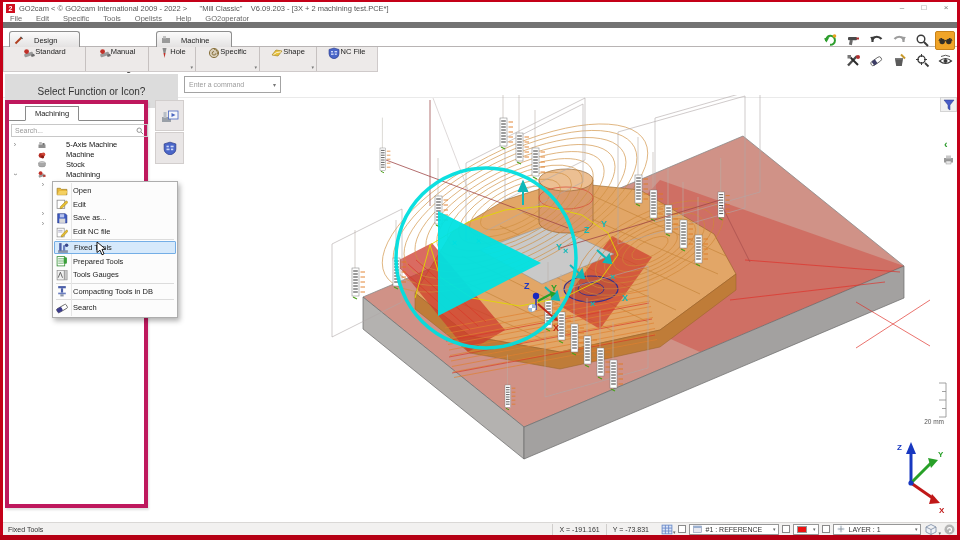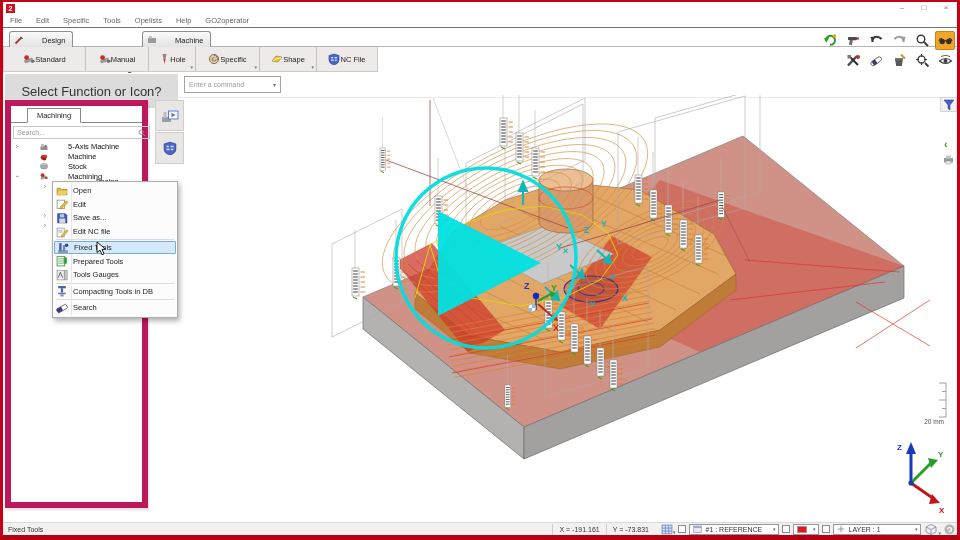--- a/index.html
+++ b/index.html
@@ -14,51 +14,51 @@
   .fr-bottom{left:0;bottom:0;width:960px;height:5px;background:#b50014;}
 
   
   .titlebar{position:absolute;left:3px;top:2px;right:3px;height:12px;display:flex;align-items:center;font-size:7.5px;color:#555;}
   .appicon{width:9px;height:9px;background:#d01020;color:#fff;font-size:7px;font-weight:bold;display:flex;align-items:center;justify-content:center;margin:0 4px 0 3px;flex:0 0 auto;}
   .title-text{white-space:pre;overflow:hidden;}
   .wctrl{margin-left:auto;display:flex;}
   .wctrl span{width:22px;text-align:center;color:#777;font-size:8px;line-height:10px;}
 
   
-  .menubar{position:absolute;left:3px;top:14px;right:3px;height:14px;display:flex;align-items:center;font-size:7.5px;color:#666;border-bottom:1px solid #737373;}
+  .menubar{position:absolute;left:3px;top:14px;right:3px;height:14px;display:flex;align-items:center;font-size:7.5px;color:#666;border-bottom:6px solid #737373;}
   .menubar span{padding:0 7px;}
 
   
   .tabs{position:absolute;left:9px;top:31px;height:16px;display:flex;gap:2px;font-size:7.5px;z-index:3;}
   .tab{border:1px solid #8f8f8f;border-bottom:none;border-radius:3px 3px 0 0;background:linear-gradient(#fbfbfb,#e4e2e2);
-       display:flex;align-items:center;gap:18px;padding:1px 7px 0 4px;color:#222;}
+       display:flex;align-items:center;gap:10px;padding:1px 22px 0 4px;color:#222;}
   .tab.active{background:#f2efee;font-weight:bold;margin-top:35px;}
   .tabline{position:absolute;left:3px;top:46px;right:3px;height:1px;background:#b8b4b4;z-index:2;}
 
   
   .toolbar{position:absolute;left:3px;top:47px;width:375px;height:25px;background:#edeae9;border:1px solid #cfcaca;border-top:none;
            display:flex;align-items:stretch;font-size:7.5px;color:#222;z-index:3;}
-  .tgroup{display:flex;align-items:center;justify-content:center;position:relative;border-right:1px solid #c6c1c0;}
+  .tgroup{display:flex;justify-content:center;position:relative;border-right:1px solid #c6c1c0;}
   .tgroup .caret-sm{position:absolute;right:2px;bottom:1px;font-size:5px;color:#777;}
 
   
   .tr-row{position:absolute;display:flex;gap:3px;z-index:3;}
   .tr-row1{top:31px;right:5px;}
   .tr-row2{top:51px;right:5px;}
   .icon-btn{width:20px;height:19px;display:flex;align-items:center;justify-content:center;}
   .icon-btn.hl{background:#f0a428;border:1px solid #c8821a;border-radius:2px;}
 
   
   .cmdbar{position:absolute;left:3px;top:72px;right:3px;height:26px;background:#fff;border-bottom:1px solid #eaeaea;}
-  .promptbox{position:absolute;left:2px;top:2px;width:173px;height:34px;background:#dcdcdc;display:flex;align-items:center;justify-content:center;font-size:13px;color:#333;}
+  .promptbox{position:absolute;left:2px;top:2px;width:173px;height:34px;background:#dcdcdc;display:flex;align-items:center;justify-content:center;font-size:10px;color:#333;}
   .cmdcombo{position:absolute;left:181px;top:4px;width:97px;height:17px;background:#fff;border:1px solid #a3a3a3;display:flex;align-items:center;justify-content:space-between;padding:0 4px;font-size:7px;color:#9b9b9b;}
   .cmdcombo .caret{font-size:6px;color:#777;}
 
   
-  .panel{position:absolute;left:5px;top:100px;width:143px;height:408px;background:#fff;border:6px solid #be185d;box-shadow:1px 2px 2px rgba(0,0,0,.12);z-index:4;}
+  .panel{position:absolute;left:5px;top:100px;width:143px;height:408px;background:#fff;border:4px solid #be185d;box-shadow:1px 2px 2px rgba(0,0,0,.12);z-index:4;}
   .ptab{position:absolute;left:16px;top:2px;width:54px;height:15px;background:#fff;border:1px solid #8a8a8a;border-bottom:1px solid #fff;display:flex;align-items:center;justify-content:center;font-size:7.5px;z-index:2;}
   .ptabline{position:absolute;left:0;top:16px;width:100%;height:1px;background:#8a8a8a;}
   .psearch{position:absolute;left:2px;top:20px;width:137px;height:13px;border:1px solid #c8c8c8;display:flex;align-items:center;justify-content:space-between;padding:0 3px;font-size:7px;color:#9a9a9a;}
   .tree{position:absolute;left:3px;top:36px;right:1px;font-size:7.5px;color:#111;}
   .trow{display:flex;align-items:center;gap:20px;height:9.8px;}
   .trow .arw{width:6px;text-align:center;color:#777;font-size:7px;flex:0 0 auto;}
   .trow .arw.exp{transform:rotate(90deg);}
   .trow .ind{width:8px;flex:0 0 auto;}
   .ti{width:8px;height:8px;flex:0 0 auto;}
 
@@ -366,20 +366,21 @@
     </g>
 
     <g>
       <circle cx="486" cy="258" r="90" fill="none" stroke="#00dede" stroke-width="3.5" opacity="0.95"></circle>
       <polygon points="438,211 438,316 541,263" fill="#00e2e2" opacity="0.95"></polygon>
     </g>
   </svg>
 
   <div class="titlebar">
     <div class="appicon">2</div>
+    <span class="title-text">GO2cam &lt; © GO2cam International 2009 - 2022 &gt;      "Mill Classic"    V6.09.203 - [3X + 2 machining test.PCE*]</span>
     <div class="wctrl">
       <span>–</span>
       <span>□</span>
       <span>×</span>
     </div>
   </div>
 
   <div class="menubar">
     <span>File</span>
     <span>Edit</span>

